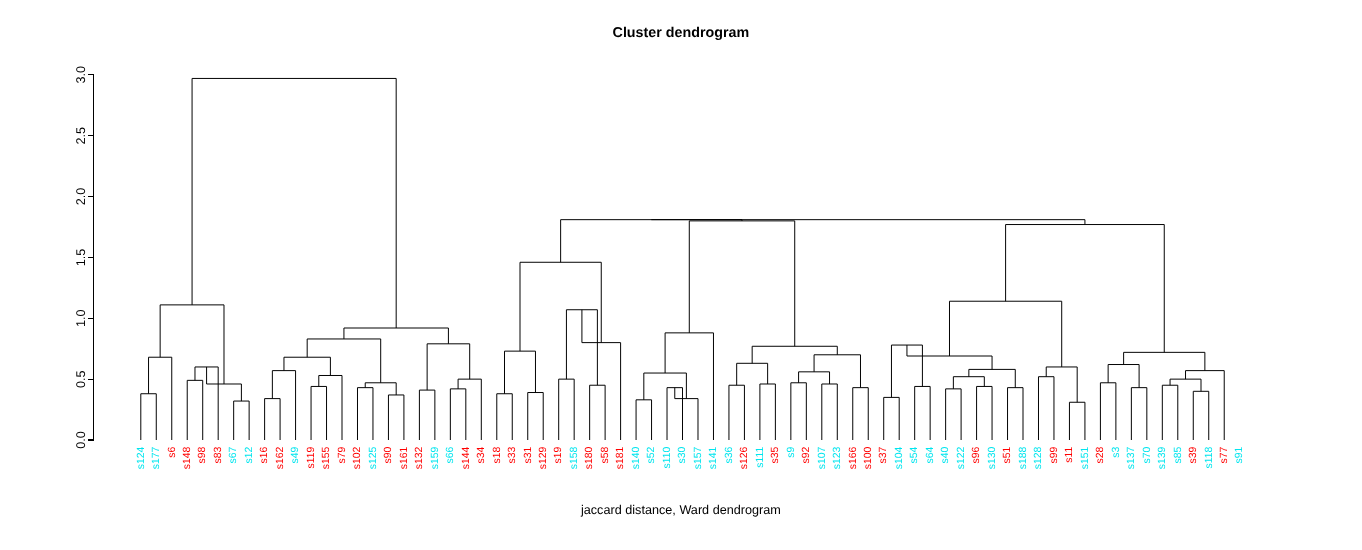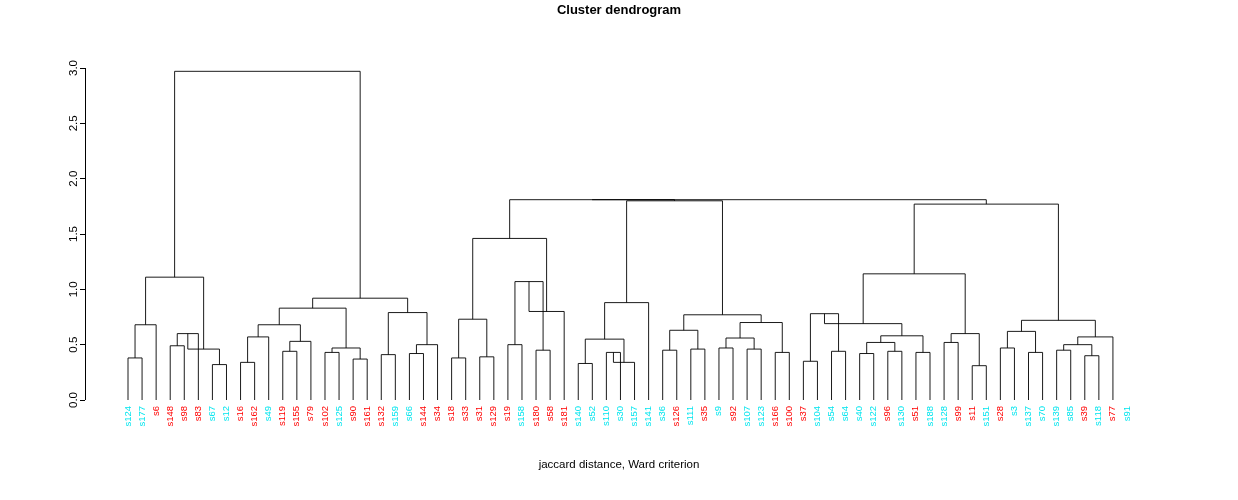--- a/index.html
+++ b/index.html
@@ -18,21 +18,21 @@
   }
   #plot-root {
     position: absolute;
     left: 0; top: 0;
     width: 1238px;
     height: 500px;
   }
   .plot-title {
     position: absolute;
     left: 0;
-    top: 2px;
+    top: 22px;
     width: 1238px;
     text-align: center;
     font-size: 13px;
     font-weight: bold;
     font-family: "Liberation Sans", sans-serif;
     letter-spacing: 0px;
   }
   .x-caption {
     position: absolute;
     left: 0;
@@ -236,15 +236,15 @@
         <text x="1042.5774647887324" y="406" class="leaf-label" text-anchor="end" dominant-baseline="middle" fill="#00E5EE" transform="rotate(-90 1042.5774647887324 406)">s70</text>
         <text x="1056.6478873239437" y="406" class="leaf-label" text-anchor="end" dominant-baseline="middle" fill="#00E5EE" transform="rotate(-90 1056.6478873239437 406)">s139</text>
         <text x="1070.718309859155" y="406" class="leaf-label" text-anchor="end" dominant-baseline="middle" fill="#00E5EE" transform="rotate(-90 1070.718309859155 406)">s85</text>
         <text x="1084.7887323943662" y="406" class="leaf-label" text-anchor="end" dominant-baseline="middle" fill="#FF0000" transform="rotate(-90 1084.7887323943662 406)">s39</text>
         <text x="1098.8591549295775" y="406" class="leaf-label" text-anchor="end" dominant-baseline="middle" fill="#00E5EE" transform="rotate(-90 1098.8591549295775 406)">s118</text>
         <text x="1112.9295774647887" y="406" class="leaf-label" text-anchor="end" dominant-baseline="middle" fill="#FF0000" transform="rotate(-90 1112.9295774647887 406)">s77</text>
         <text x="1127" y="406" class="leaf-label" text-anchor="end" dominant-baseline="middle" fill="#00E5EE" transform="rotate(-90 1127 406)">s91</text>
       </g>
   </svg>
 
-  <div class="x-caption">jaccard distance, Ward criterion</div>
+  <div class="x-caption">jaccard distance, Ward dendrogram</div>
 
 </div>
 
 </body></html>

